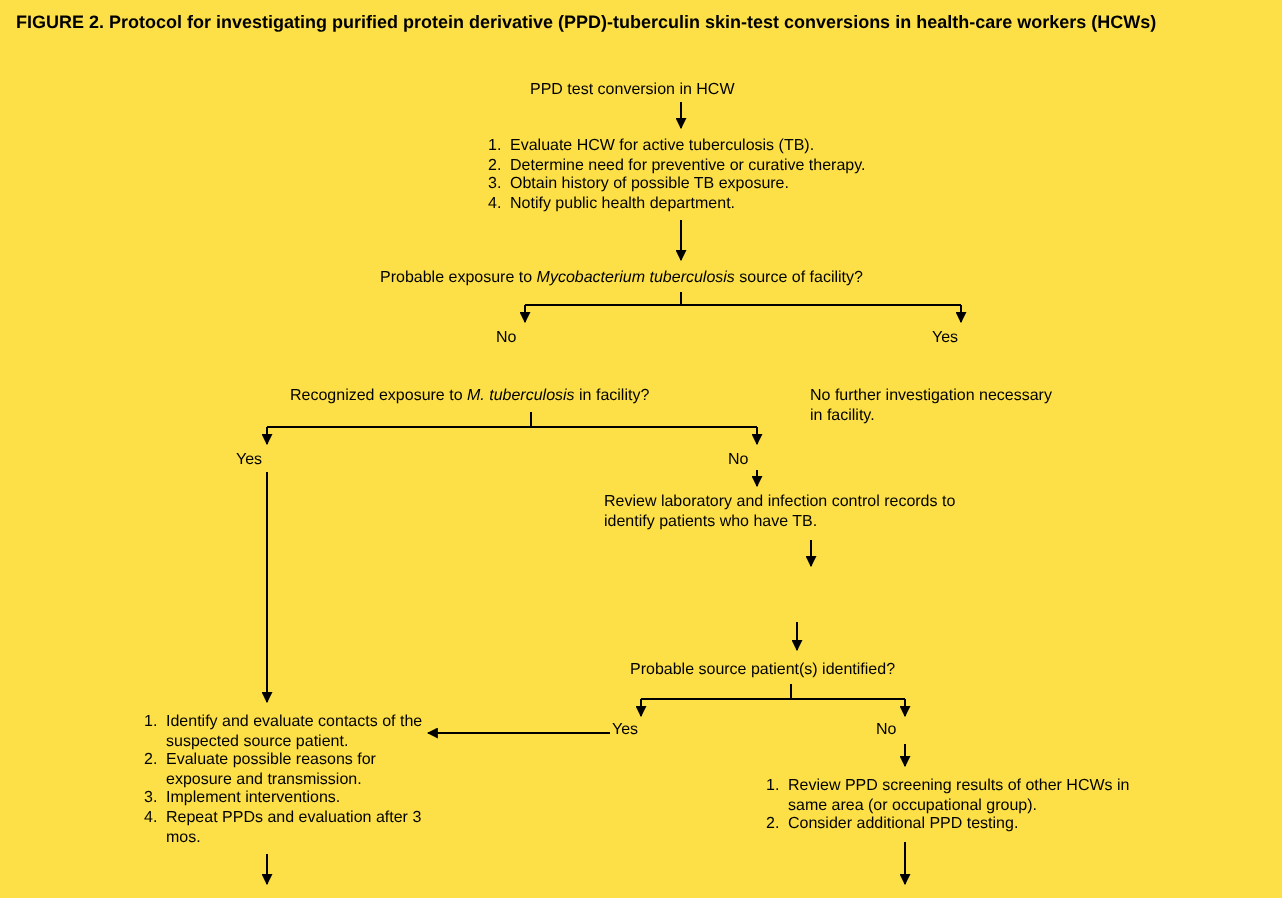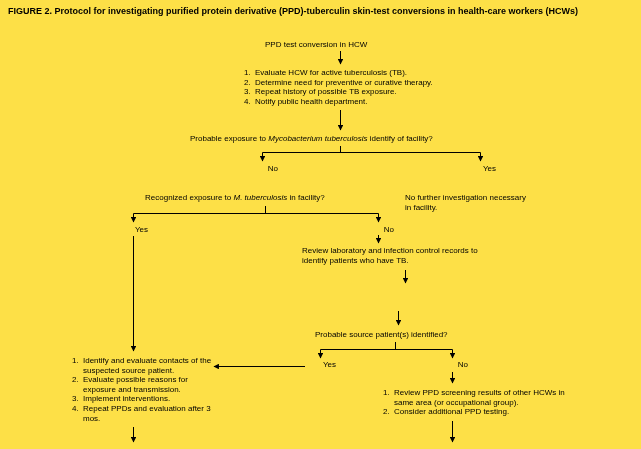--- a/index.html
+++ b/index.html
@@ -12,21 +12,21 @@
     position: absolute; left: 8px; top: 6px; width: 618px;
     font-size: 9px; font-weight: bold; line-height: 1.3;
   }
   .connectors { position: absolute; left: 0; top: 0; }
   .node { position: absolute; }
   .center { }
   .it { font-style: italic; }
   .numitem { display: flex; }
   .num { flex: 0 0 11px; width: 11px; }
   .txt { flex: 1; }
-  .blabel { position: absolute; text-align: right; width: 30px; }
+  .blabel { position: absolute; text-align: left; width: 30px; }
 </style>
 </head>
 <body>
 
 <div class="figure">
 
   <div class="title">FIGURE 2. Protocol for investigating purified protein derivative (PPD)-tuberculin skin-test conversions in health-care workers (HCWs)</div>
 
   <svg class="connectors" width="641" height="449" viewBox="0 0 641 449" aria-hidden="true">
     <defs>
@@ -63,30 +63,30 @@
     <div class="numitem">
       <span class="num">1.</span>
       <span class="txt">Evaluate HCW for active tuberculosis (TB).</span>
     </div>
     <div class="numitem">
       <span class="num">2.</span>
       <span class="txt">Determine need for preventive or curative therapy.</span>
     </div>
     <div class="numitem">
       <span class="num">3.</span>
-      <span class="txt">Repeat history of possible TB exposure.</span>
+      <span class="txt">Obtain history of possible TB exposure.</span>
     </div>
     <div class="numitem">
       <span class="num">4.</span>
       <span class="txt">Notify public health department.</span>
     </div>
   </div>
 
   <div class="node center" style="left:190px; top:134px; width:300px;">
-    <span>Probable exposure to </span><span class="it">Mycobacterium tuberculosis</span><span> identify of facility?</span>
+    <span>Probable exposure to </span><span class="it">Mycobacterium tuberculosis</span><span> source of facility?</span>
   </div>
 
   <div class="blabel" style="left:248px; top:164px;">No</div>
   <div class="blabel" style="left:466px; top:164px;">Yes</div>
 
   <div class="node center" style="left:145px; top:193px; width:240px;">
     <span>Recognized exposure to </span><span class="it">M. tuberculosis</span><span> in facility?</span>
   </div>
 
   <div class="node center" style="left:405px; top:193px; width:124px;">No further investigation necessary in facility.</div>

